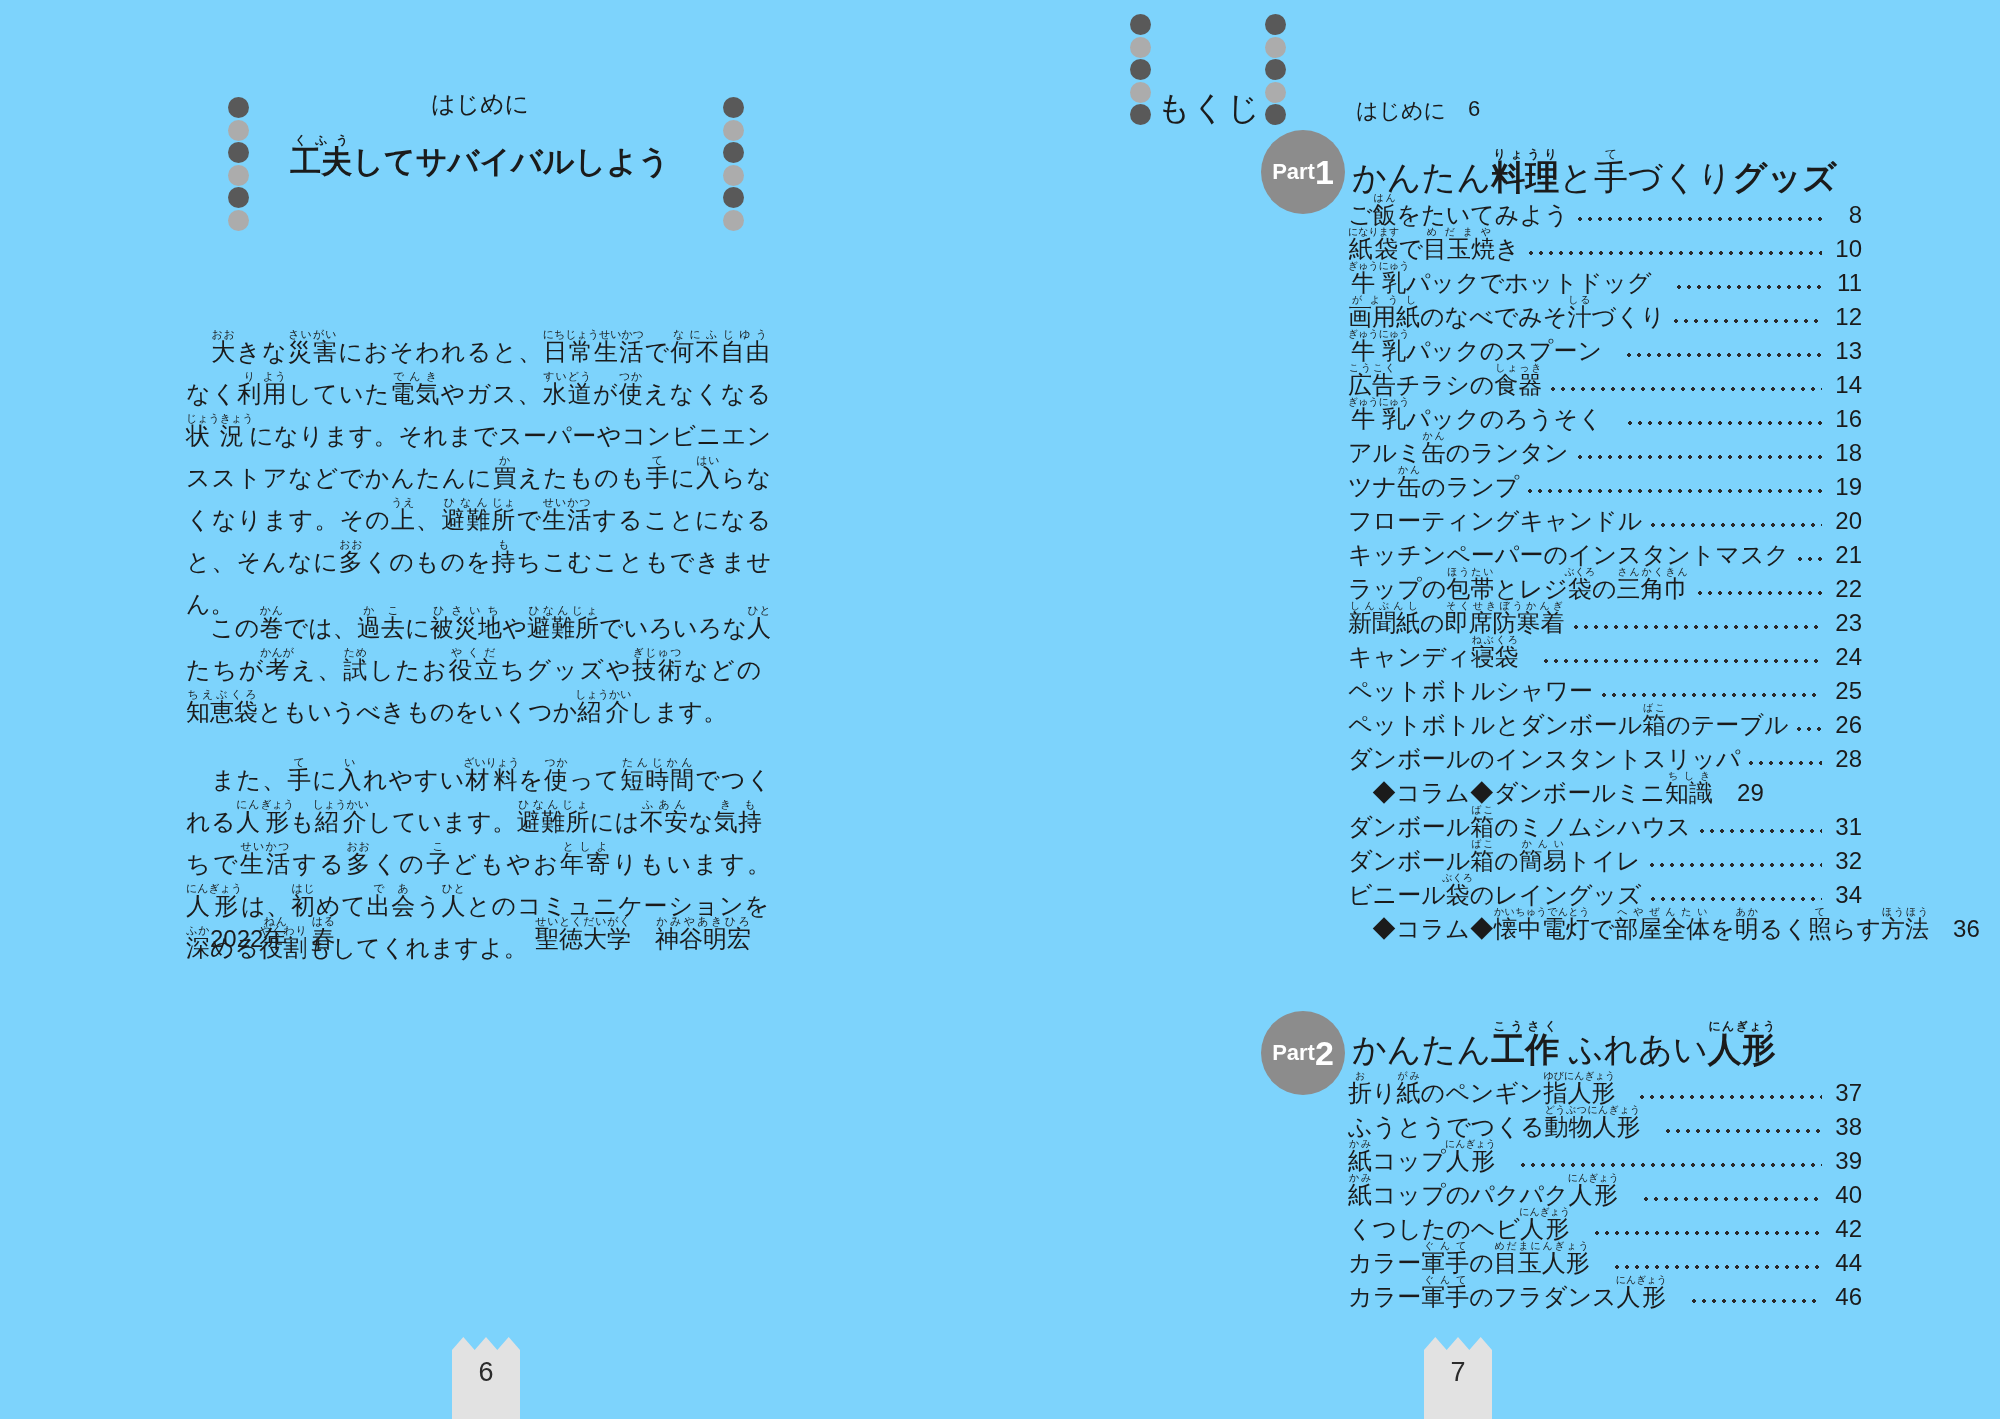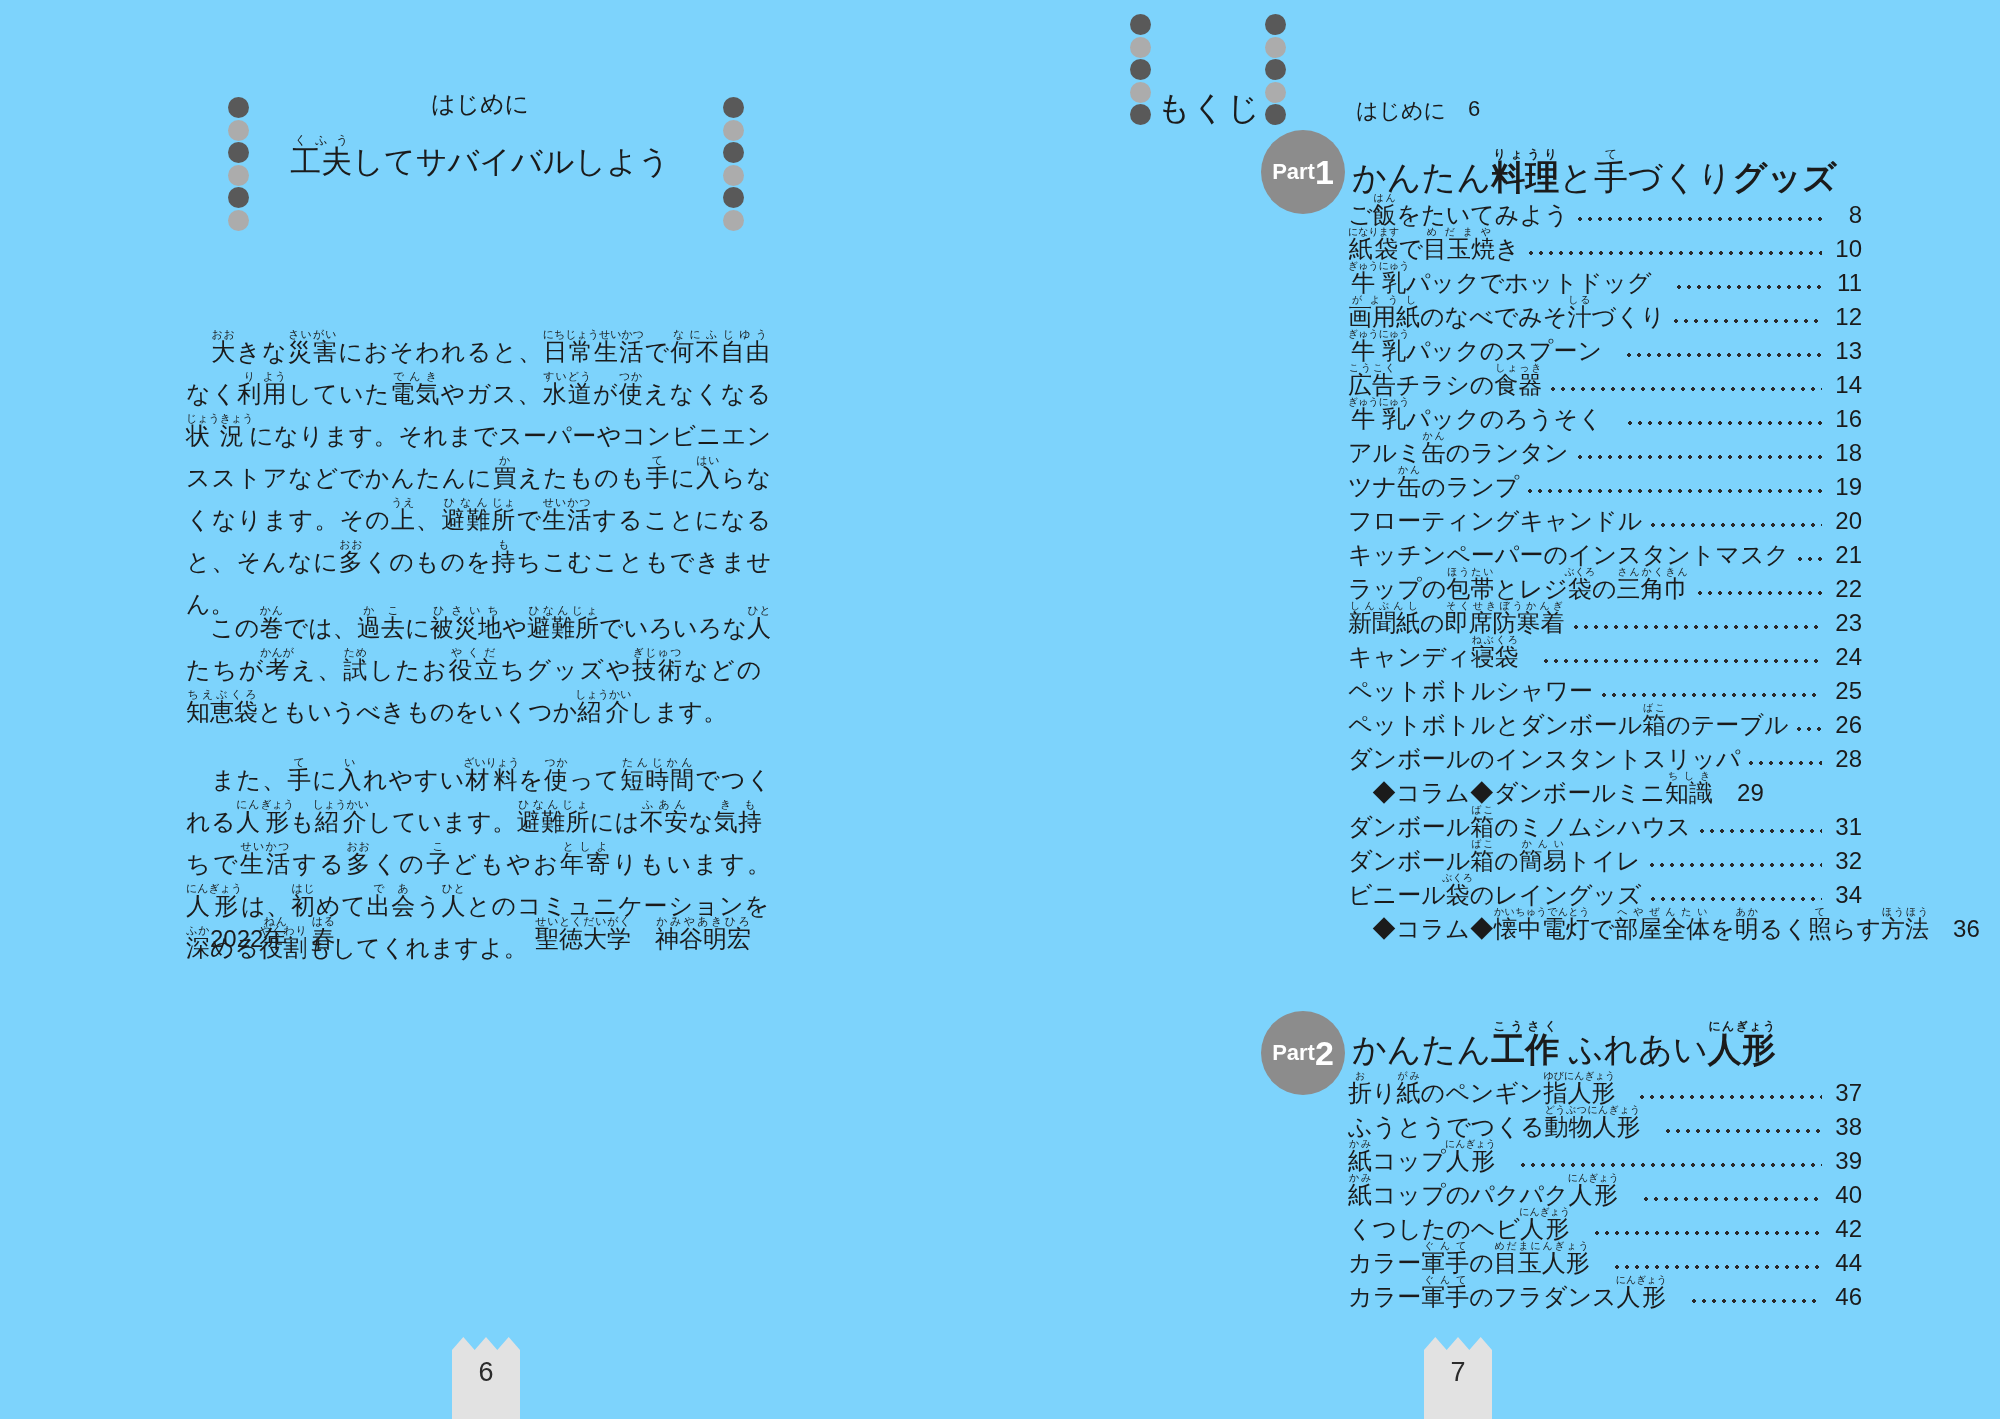--- a/index.html
+++ b/index.html
@@ -5,21 +5,21 @@
   html,body{margin:0;padding:0;background:#ffffff;}
   body{width:2000px;height:1419px;font-family:"Liberation Sans",sans-serif;color:#1b1b1b;}
   .spread{position:relative;width:2000px;height:1419px;background:#7dd3fc;overflow:hidden;}
 
   
   .dots-col{position:absolute;display:flex;flex-direction:column;gap:1.5px;}
   .dots-col .dot{width:21px;height:21px;border-radius:50%;}
 
   
   .lp-header{position:absolute;left:260px;top:90px;width:440px;text-align:center;font-size:24px;line-height:1.2;}
-  .lp-title{position:absolute;left:230px;top:134px;width:500px;text-align:center;font-size:31px;line-height:1.35;font-weight:normal;}
+  .lp-title{position:absolute;left:230px;top:134px;width:500px;text-align:center;font-size:31px;line-height:1.35;font-weight:bold;}
   .lp-para{position:absolute;left:186px;width:585px;font-size:24px;line-height:42px;text-align:justify;margin-top:39px;}
   .lp-para.p0{top:290px;}
   .lp-para.p1{top:566px;}
   .lp-para.p2{top:718px;}
   .lp-sign-date{position:absolute;left:210px;top:916px;font-size:24px;line-height:42px;}
   .lp-sign-author{position:absolute;left:535px;top:916px;font-size:24px;line-height:42px;}
 
   rt{font-size:11px;line-height:1;letter-spacing:0;}
   .lp-title rt,.part-heading rt{font-size:12px;}
   .toc-row rt,.toc-intro rt{font-size:10px;}

